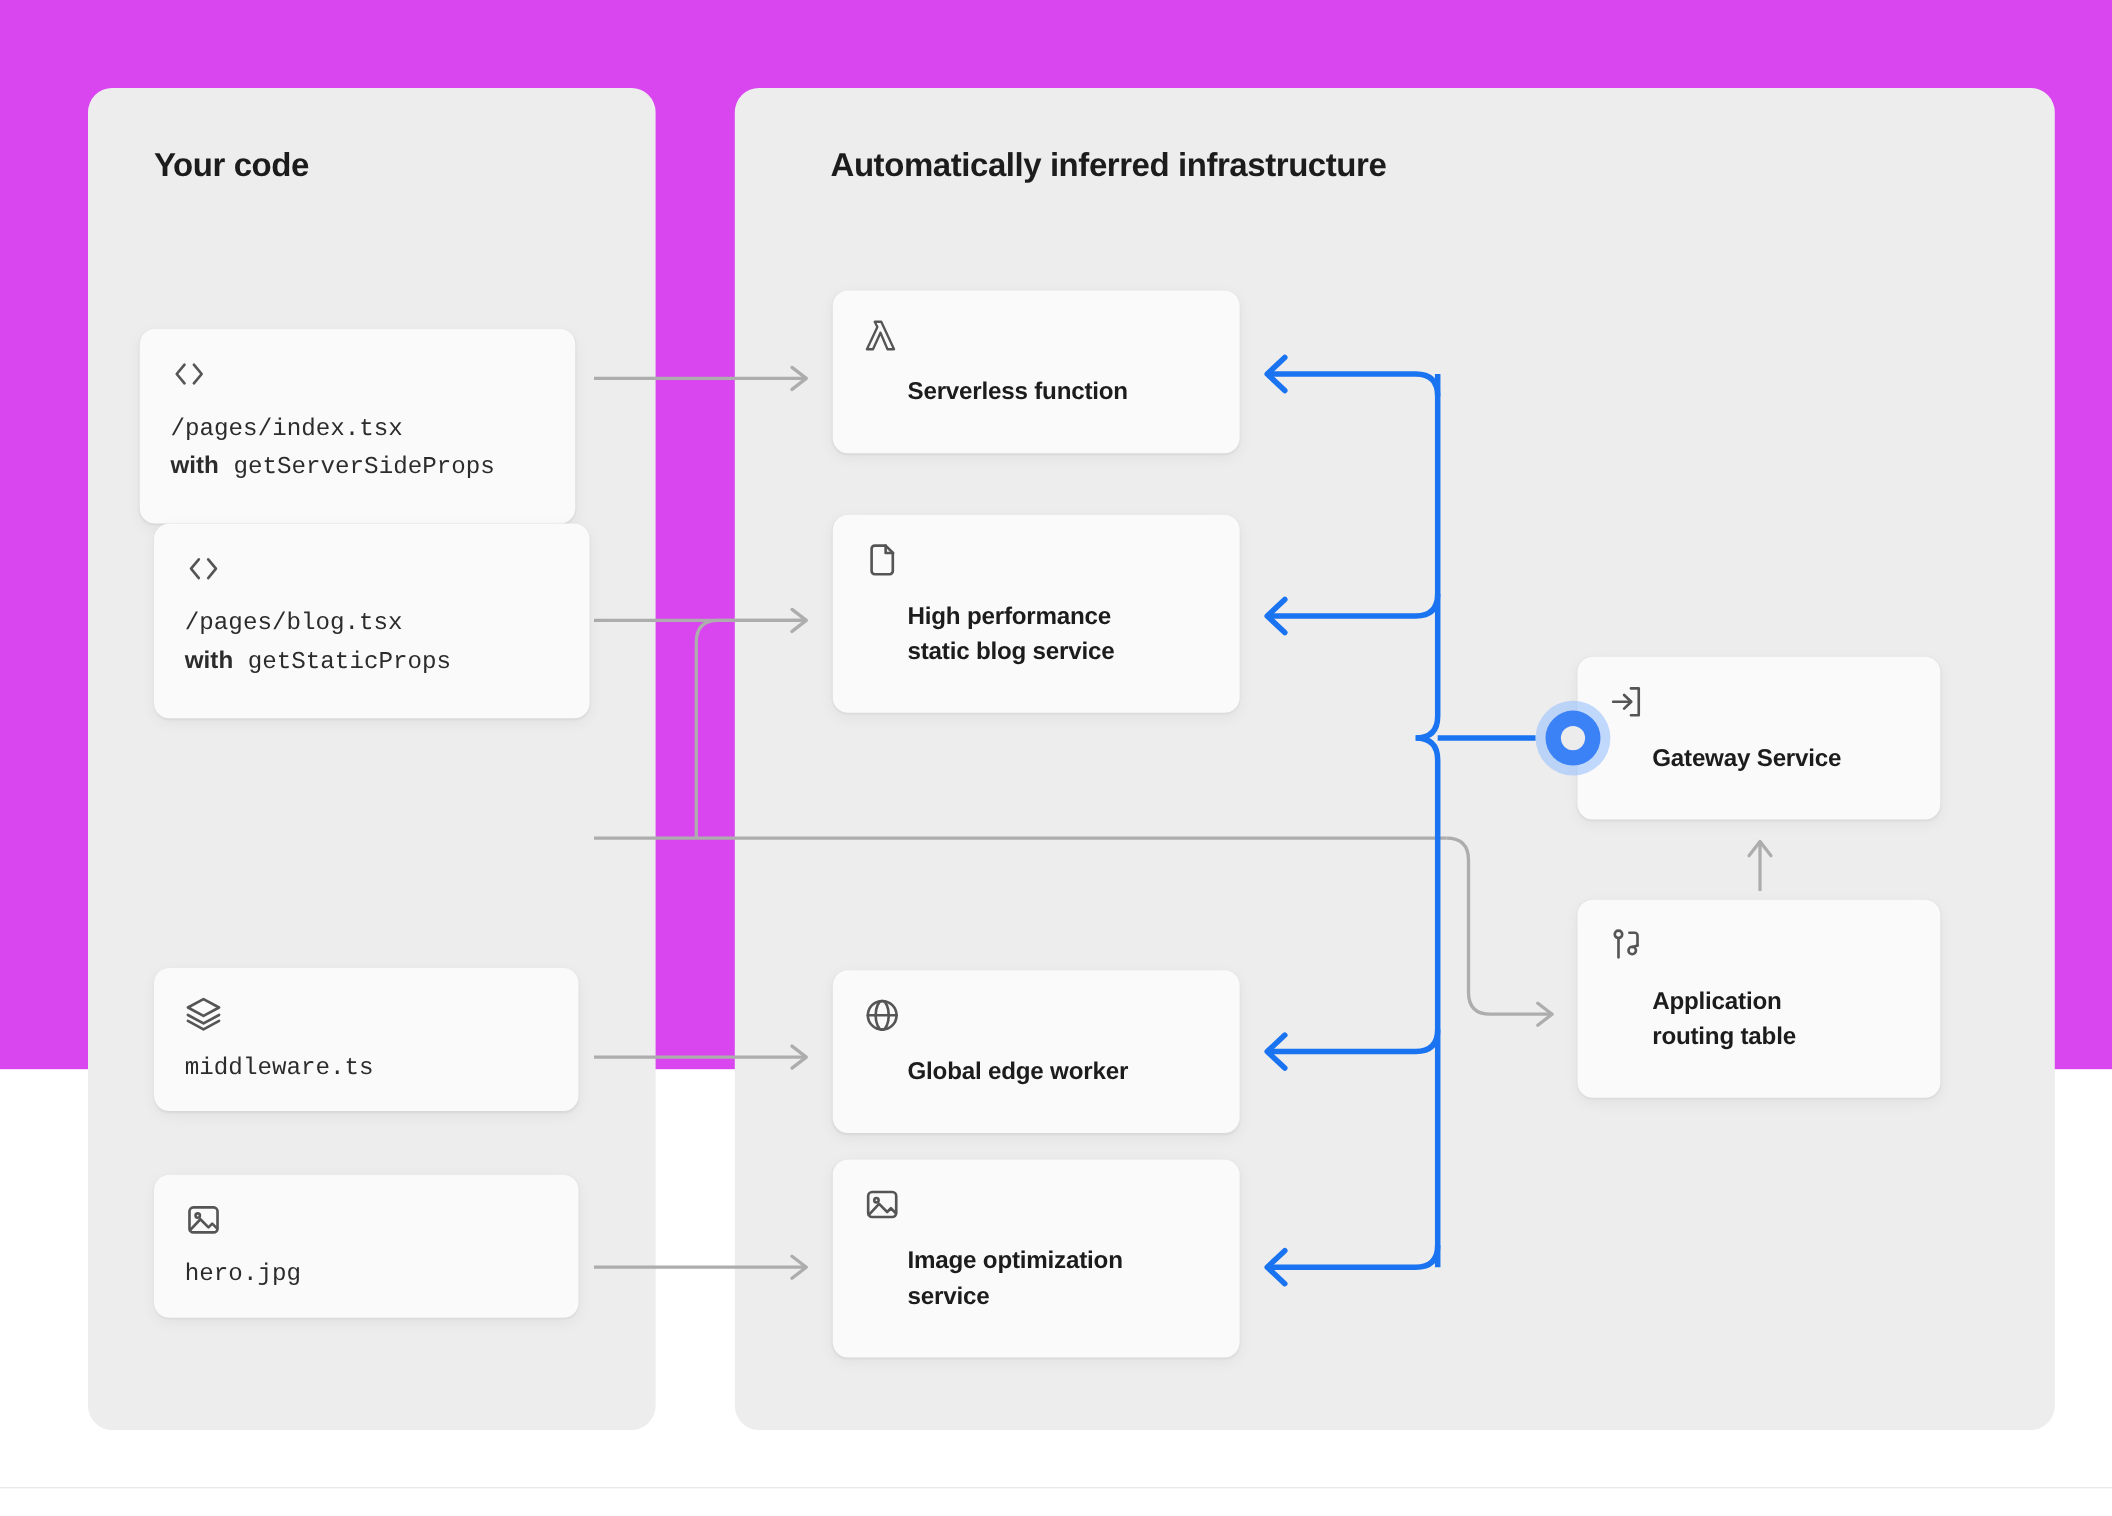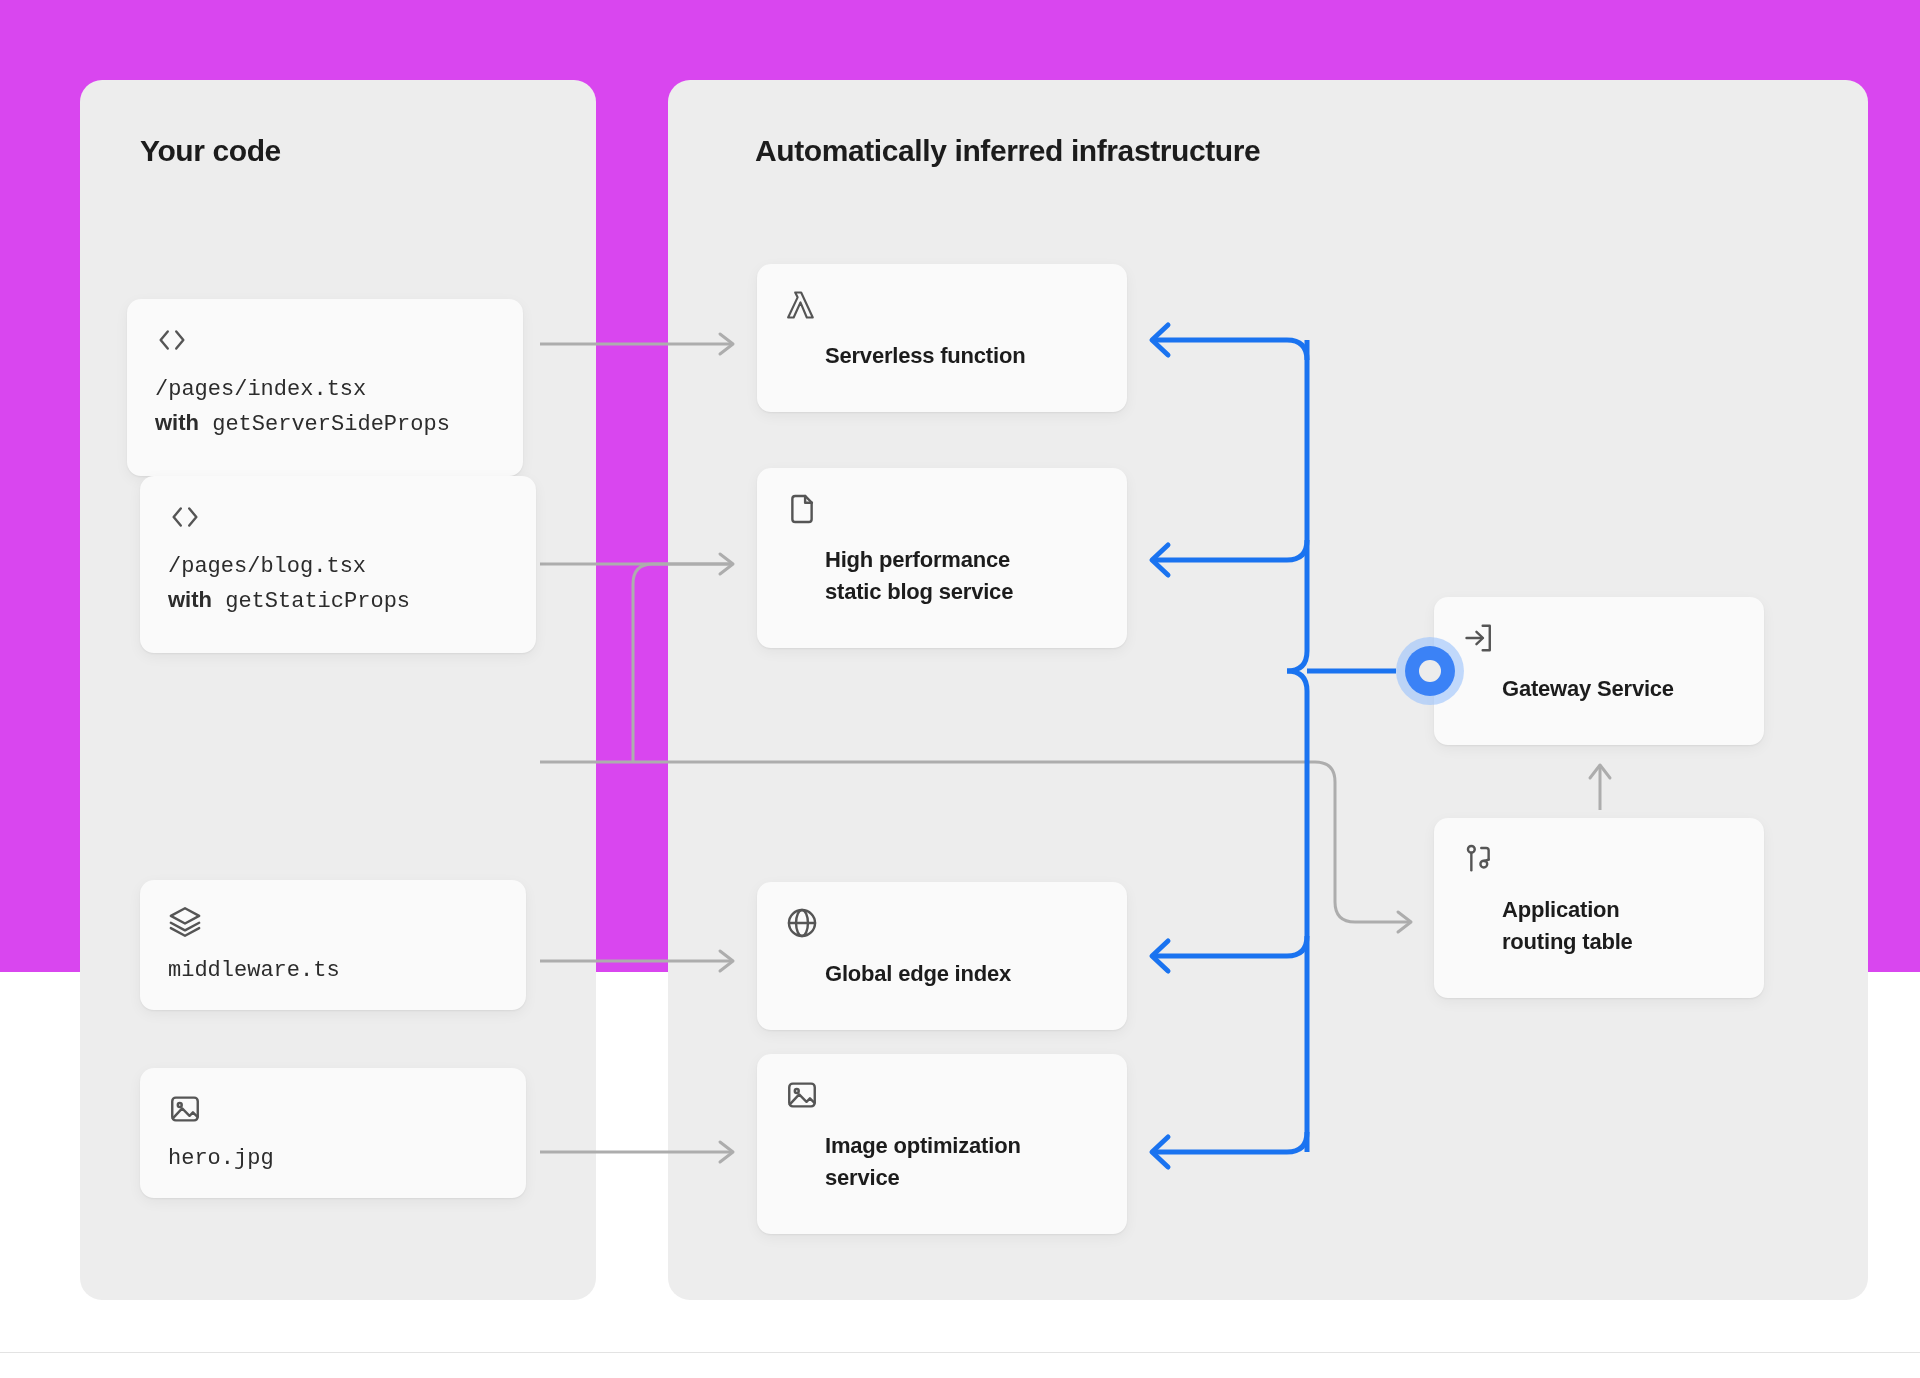--- a/index.html
+++ b/index.html
@@ -269,21 +269,21 @@
   </div>
 
   <div class="card" id="card-edge">
     <span class="card-icon">
       <svg viewBox="0 0 24 24" fill="none" stroke="currentColor" stroke-width="1.7" stroke-linecap="round" stroke-linejoin="round">
         <circle cx="12" cy="12" r="9.2"></circle>
         <line x1="2.8" y1="12" x2="21.2" y2="12"></line>
         <ellipse cx="12" cy="12" rx="4.2" ry="9.2"></ellipse>
       </svg>
     </span>
-    <div class="infra-label" style="top:76px;">Global edge index</div>
+    <div class="infra-label" style="top:76px;">Global edge worker</div>
   </div>
 
   <div class="card" id="card-imgopt">
     <span class="card-icon">
       <svg viewBox="0 0 24 24" fill="none" stroke="currentColor" stroke-width="1.7" stroke-linecap="round" stroke-linejoin="round">
         <rect x="3" y="4" width="18" height="16" rx="2.5"></rect>
         <circle cx="8.3" cy="9.2" r="1.4"></circle>
         <path d="M3.4 18.6 L10 11.6 L15.2 16.8 L17.6 14.4 L20.8 17.6"></path>
       </svg>
     </span>

